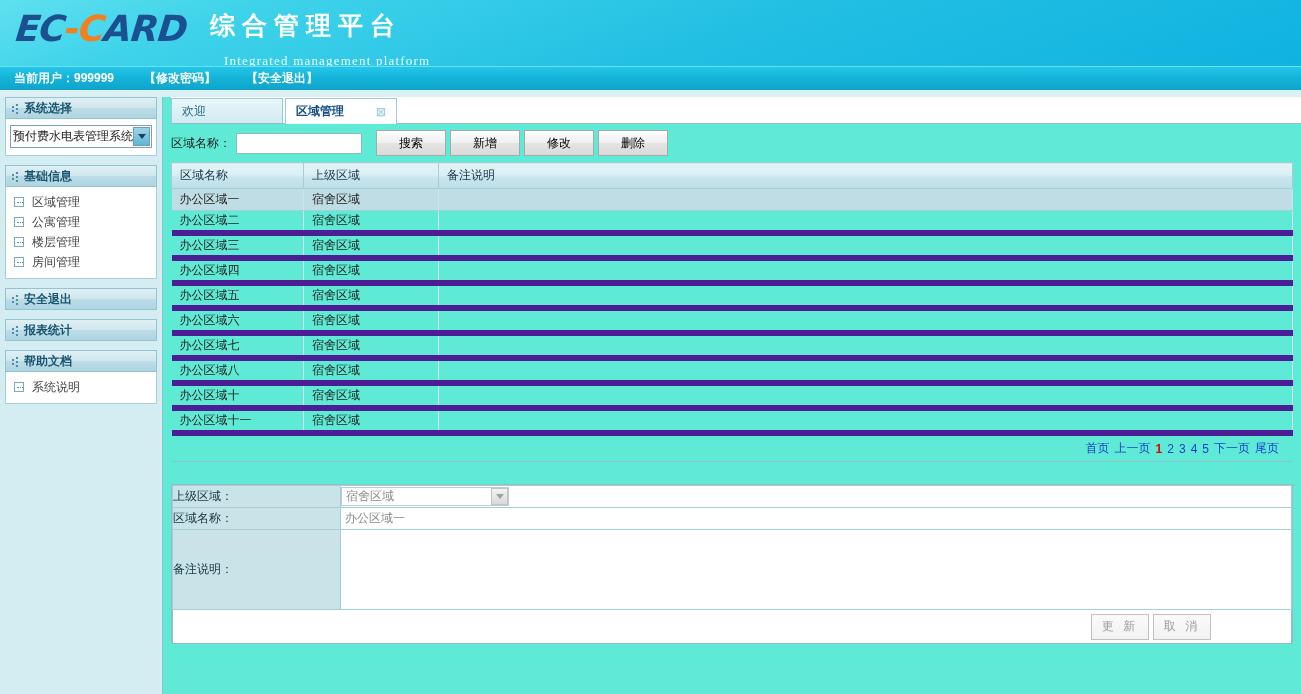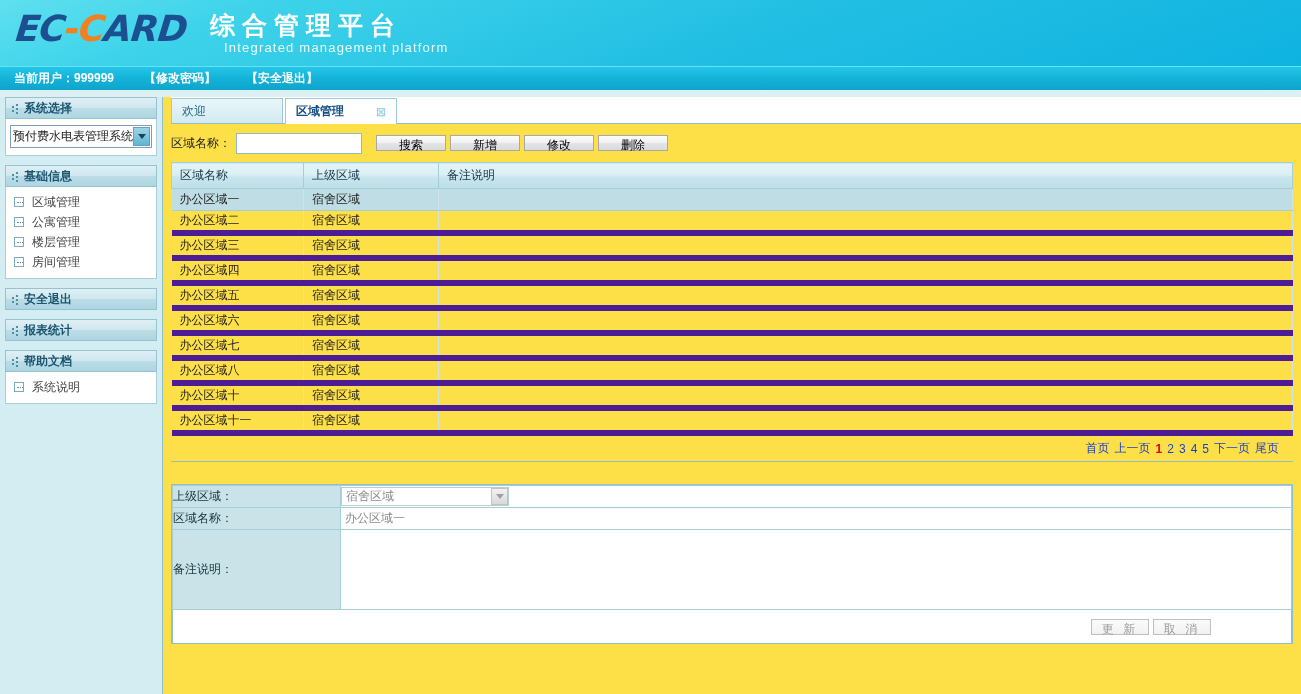--- a/index.html
+++ b/index.html
@@ -38,25 +38,25 @@
     position: absolute;
     left: 210px; top: 9px;
     color: #ffffff;
     font-size: 25px;
     font-weight: bold;
     letter-spacing: 7px;
     font-family: "DejaVu Sans", sans-serif;
   }
   .brand-en {
     position: absolute;
-    left: 224px; top: 40px;
+    left: 224px; top: 53px;
     color: #eafcff;
     font-size: 13px;
     letter-spacing: 1.2px;
-    font-family: Liberation Sans, sans-serif;
+    font-family: Liberation Serif, serif;
   }
 
   
   .userbar {
     height: 24px;
     background: linear-gradient(180deg, #23c6e8 0%, #14b2d8 50%, #0fa4cc 100%);
     border-top: 1px solid #68e2f3;
     color: #ffffff;
     font-weight: bold;
     font-size: 12px;
@@ -169,21 +169,21 @@
   .sel-arrow::after {
     content: "";
     border-left: 4px solid transparent;
     border-right: 4px solid transparent;
     border-top: 5px solid #17445c;
   }
 
   
   .main {
     flex: 1;
-    background: #fde047;
+    background: #5eead4;
     padding: 0;
     position: relative;
   }
 
   
   .tabbar {
     display: flex;
     align-items: flex-end;
     height: 27px;
     margin-left: 8px;
@@ -233,21 +233,21 @@
   .toolbar .tb-label { font-size: 12px; color: #222; margin-right: 5px; }
   .tb-input {
     width: 126px;
     height: 21px;
     border: 1px solid #8fb9c4;
     background: #ffffff;
     margin-right: 14px;
   }
   .btn {
     min-width: 70px;
-    height: 16px;
+    height: 26px;
     margin-right: 4px;
     border: 1px solid #a9a9a9;
     background: linear-gradient(180deg,#fdfdfd 0%, #f0f0f0 48%, #e4e4e4 52%, #dadada 100%);
     font-size: 12px;
     color: #000;
     cursor: pointer;
     font-family: "Liberation Sans", sans-serif;
     text-align: center;
   }
   .btn.disabled {

